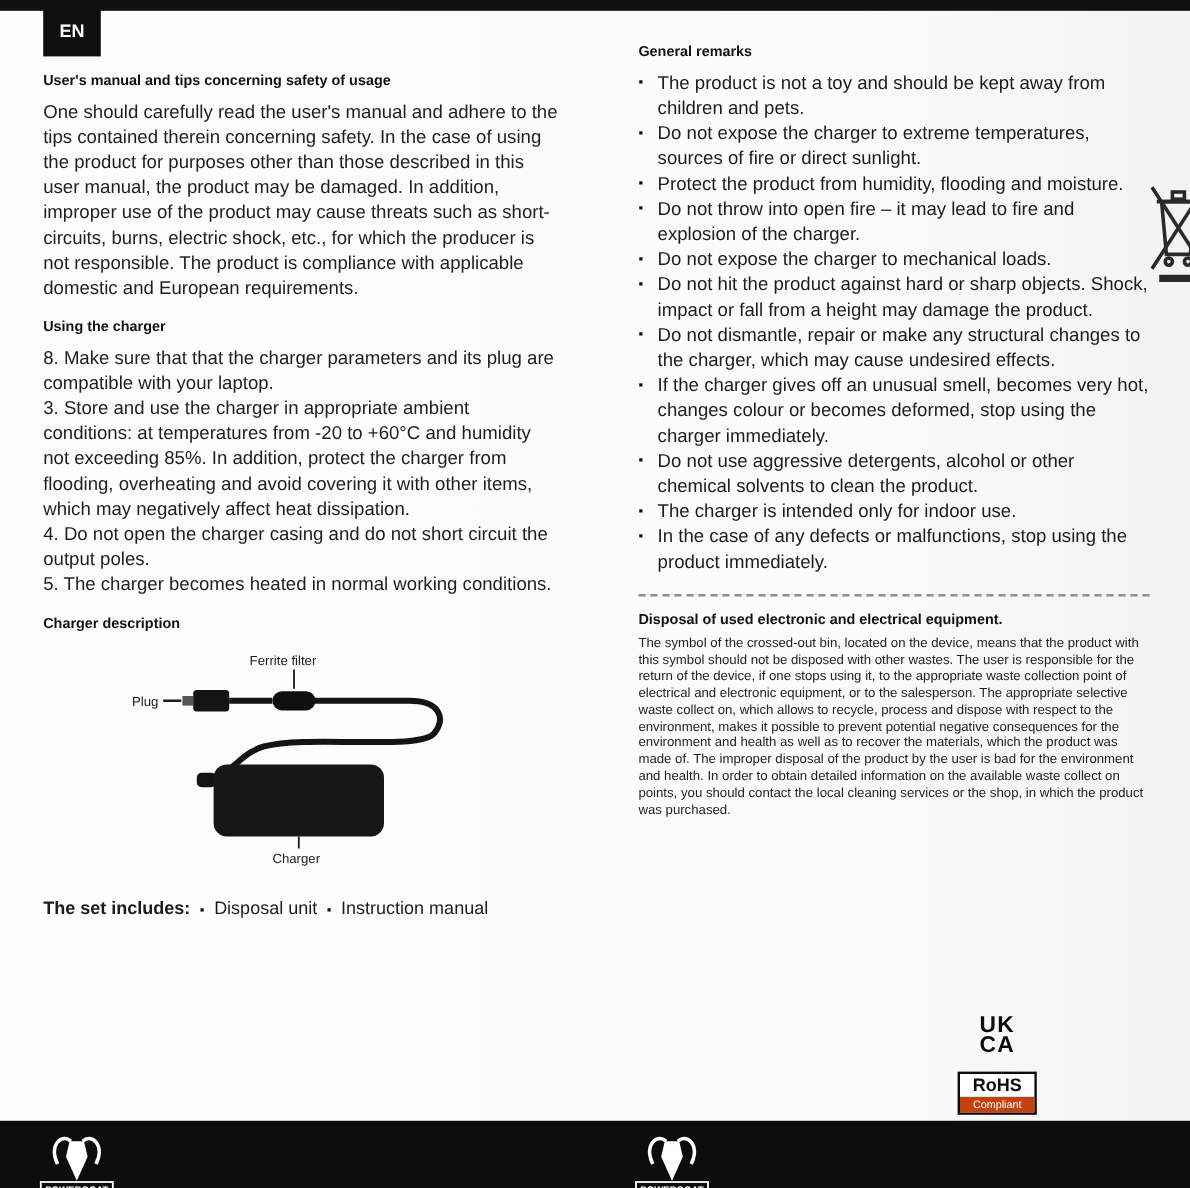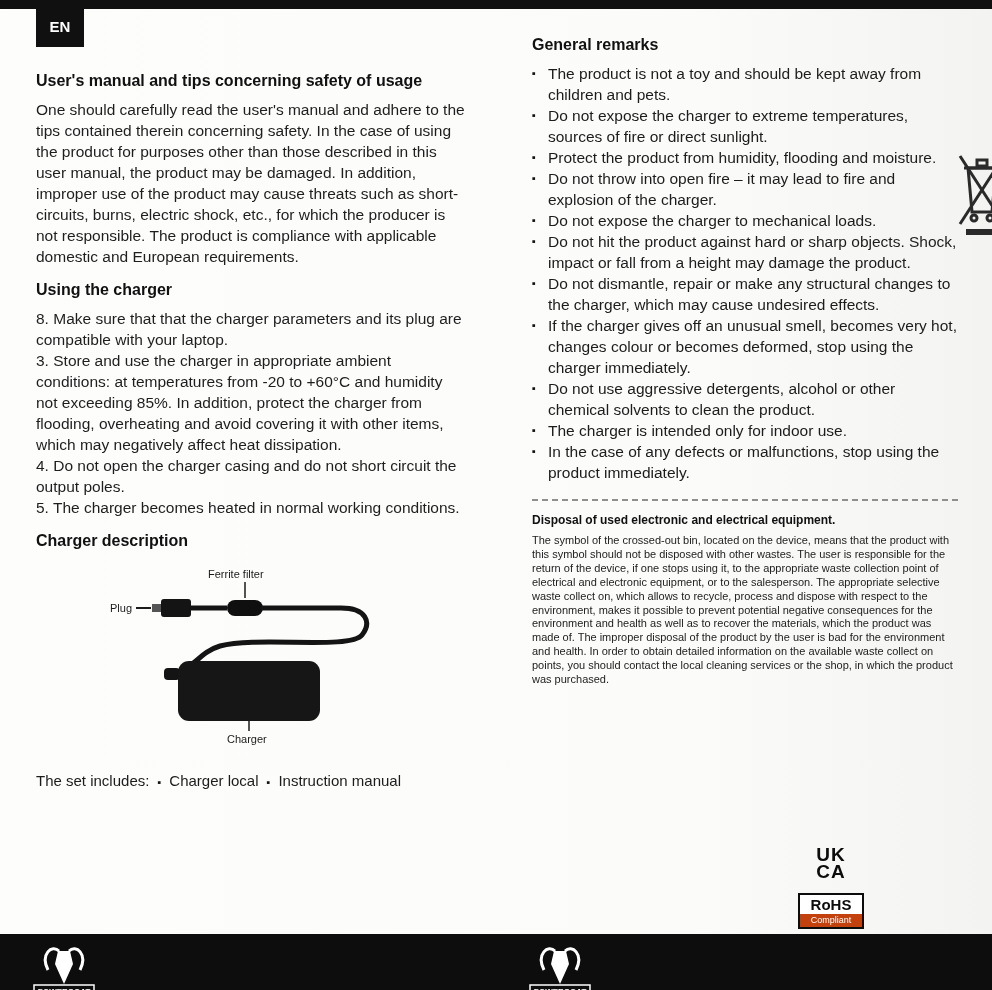--- a/index.html
+++ b/index.html
@@ -5,36 +5,36 @@
   html,body{margin:0;padding:0;}
   body{font-family:"Liberation Sans","DejaVu Sans",sans-serif;background:#e9e9e7;}
   #page{position:relative;width:992px;height:990px;margin:0 auto;overflow:hidden;
         background:linear-gradient(90deg,#fdfdfc 0%,#fbfbf9 70%,#f3f3f1 100%);color:#1c1c1c;}
   
   .topbar{position:absolute;top:0;left:0;width:100%;height:9px;background:#101010;}
   .lang-badge{position:absolute;top:0;left:36px;width:48px;height:47px;background:#101010;
       color:#fff;font-weight:700;font-size:15px;display:flex;align-items:center;justify-content:center;padding-top:6px;box-sizing:border-box;}
   
   .col{position:absolute;top:60px;}
-  .col-left{left:36px;width:430px;margin-top:12px;}
+  .col-left{left:36px;width:430px;}
   .col-right{left:532px;top:36px;width:426px;}
-  h2{font-size:16px;font-weight:700;margin:0 0 9px 0;color:#111;}
+  h2{font-size:12px;font-weight:700;margin:0 0 9px 0;color:#111;}
   p, .step{font-size:15.5px;line-height:21px;margin:0;color:#1e1e1e;}
   .section-gap{margin-top:14px;}
   .steps .step{margin:0;}
   
   .bullet{display:flex;font-size:15.5px;line-height:21px;margin:0;}
   .bm{flex:0 0 16px;font-size:11px;line-height:21px;color:#111;}
   .bt{flex:1;}
   
   .diagram-wrap{margin:16px 0 0 72px;}
   .dlabel{font-size:11px;fill:#1b1b1b;}
   
   .set-line{margin-top:22px;font-size:15px;display:flex;align-items:baseline;gap:8px;}
-  .set-line b{font-weight:400;text-align:center;}
+  .set-line b{font-weight:700;text-align:center;}
   .set-line .bm{flex:0 0 auto;line-height:15px;}
   
   .dashline{border:0;border-top:2px dashed #8f8f8d;margin:16px 0 12px 0;}
   .disposal-title{font-size:12px;font-weight:700;margin:0 0 7px 0;color:#111;}
   .disposal-text{font-size:11px;line-height:13.9px;color:#222;}
   
   .marks{position:absolute;left:702px;top:846px;width:258px;height:48px;display:flex;align-items:center;gap:13px;flex-direction:column;}
   .ukca{font-weight:800;font-size:19px;line-height:17px;letter-spacing:1px;color:#0c0c0c;}
   .rohs{border:2px solid #0c0c0c;width:62px;text-align:center;background:#fff;}
   .rohs-top{font-size:15px;font-weight:700;padding:1px 0;color:#0c0c0c;}
@@ -93,21 +93,21 @@
         <rect x="70" y="95" width="142" height="60" rx="11" fill="#161616"></rect>
 
         <line x1="141" y1="155" x2="141" y2="165" stroke="#1b1b1b" stroke-width="1.5"></line>
         <text x="119" y="177" class="dlabel">Charger</text>
       </svg>
     </div>
 
     <div class="set-line">
       <b>The set includes:</b>
       <span class="bm">▪</span>
-      <span>Charger local</span>
+      <span>Disposal unit</span>
       <span class="bm">▪</span>
       <span>Instruction manual</span>
     </div>
   </div>
 
   <div class="col col-right">
     <h2>General remarks</h2>
 
     <div>
       <div class="bullet">

